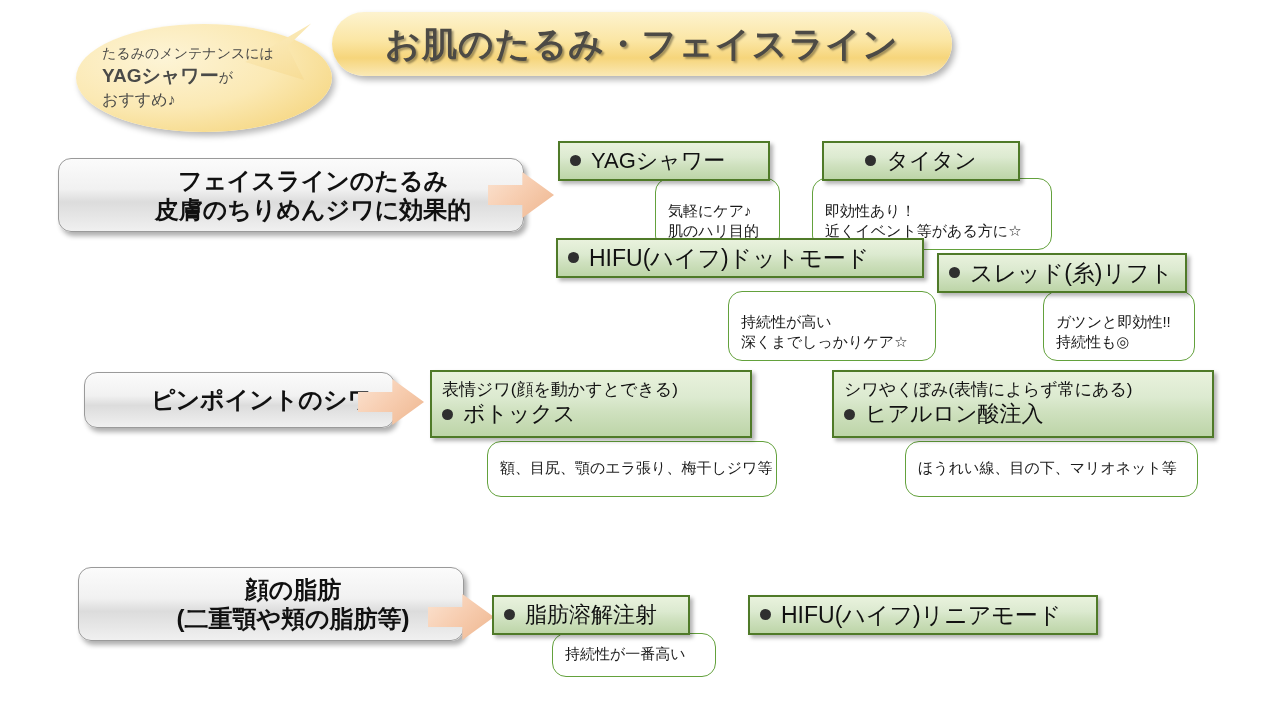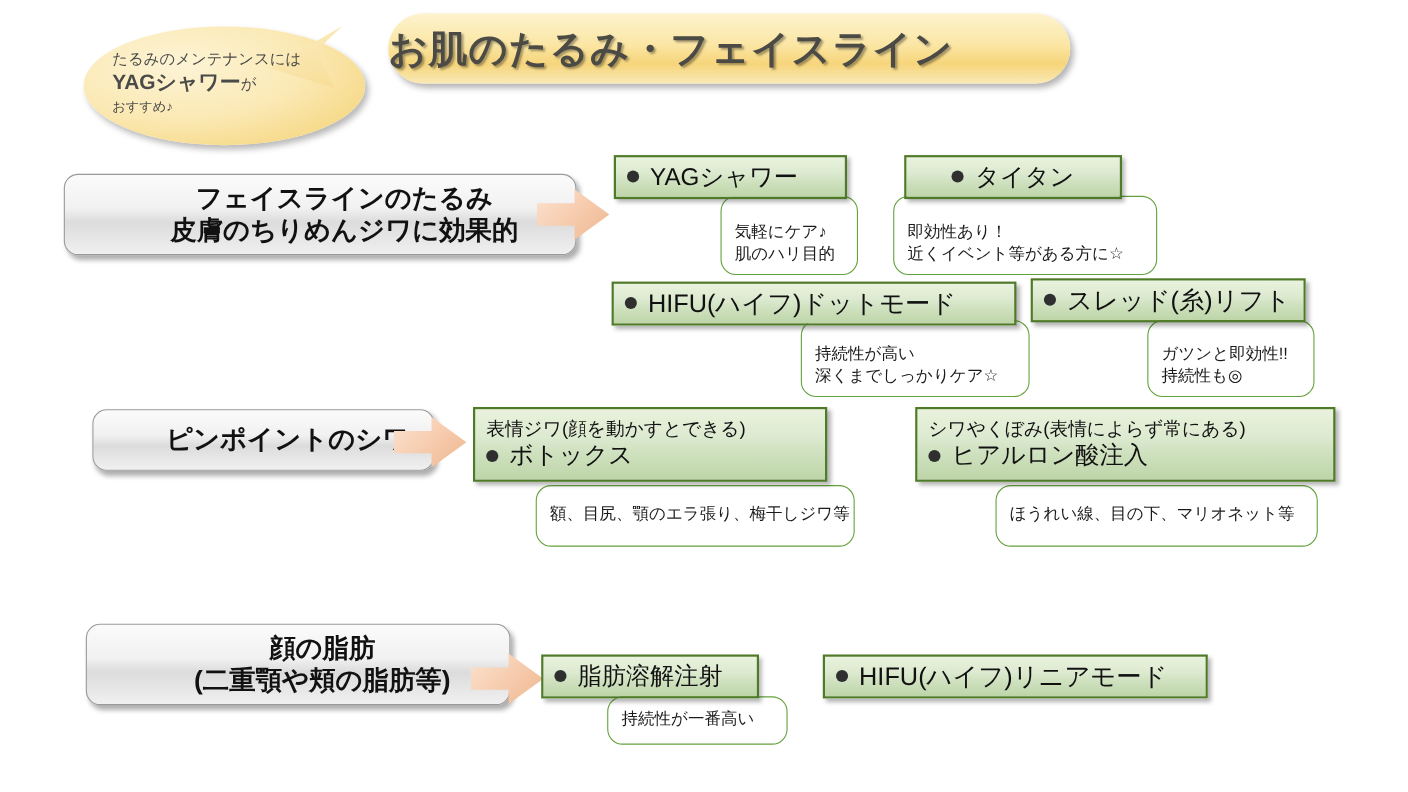--- a/index.html
+++ b/index.html
@@ -16,29 +16,30 @@
     color: #1a1a1a;
   }
   .stage {
     position: absolute;
     inset: 0;
   }
 
   
   .title-pill {
     position: absolute;
-    left: 353px;
+    left: 332px;
     top: 12px;
     width: 620px;
     height: 64px;
     border-radius: 34px;
     background: linear-gradient(180deg, #fdf3cf 0%, #fbe6a4 45%, #f6d57b 72%, #fae9b6 100%);
     box-shadow: 3px 4px 6px rgba(0,0,0,0.30);
     display: flex;
     align-items: center;
+    justify-content: center;
   }
   .title-pill .title-text {
     font-size: 35px;
     font-weight: bold;
     letter-spacing: 1px;
     color: #4c4a45;
     text-shadow: 2px 2px 2px rgba(0,0,0,0.35);
     white-space: nowrap;
   }
 
@@ -74,21 +75,21 @@
     position: absolute;
     left: 26px;
     top: 26px;
     width: 215px;
     color: #4a4a48;
     line-height: 1.36;
   }
   .bubble-l1 { font-size: 14px; }
   .bubble-l2 { font-size: 14px; }
   .bubble-l2 b { font-size: 19px; font-weight: bold; }
-  .bubble-l3 { font-size: 12px; }
+  .bubble-l3 { font-size: 16px; }
 
   
   .gray-box {
     position: absolute;
     border: 1px solid #9a9a9a;
     border-radius: 13px;
     background: linear-gradient(180deg, #fbfbfb 0%, #f1f1f1 42%, #dcdcdc 60%, #f0f0f0 100%);
     box-shadow: 3px 4px 5px rgba(0,0,0,0.32);
     display: flex;
     align-items: center;
@@ -216,21 +217,21 @@
     <div class="main" style="justify-content:center;">
       <span class="bullet"></span>
       <span class="lbl">タイタン</span>
     </div>
   </div>
 
   <div class="callout" style="left:728px; top:291px; width:208px; height:70px;">
     <div class="cline">持続性が高い</div>
     <div class="cline">深くまでしっかりケア☆</div>
   </div>
-  <div class="green-box" style="left:556px; top:256px; width:368px; height:40px;">
+  <div class="green-box" style="left:556px; top:238px; width:368px; height:40px;">
     <div class="main big">
       <span class="bullet"></span>
       <span class="lbl">HIFU(ハイフ)ドットモード</span>
     </div>
   </div>
 
   <div class="callout" style="left:1043px; top:291px; width:152px; height:70px;">
     <div class="cline">ガツンと即効性!!</div>
     <div class="cline">持続性も◎</div>
   </div>

